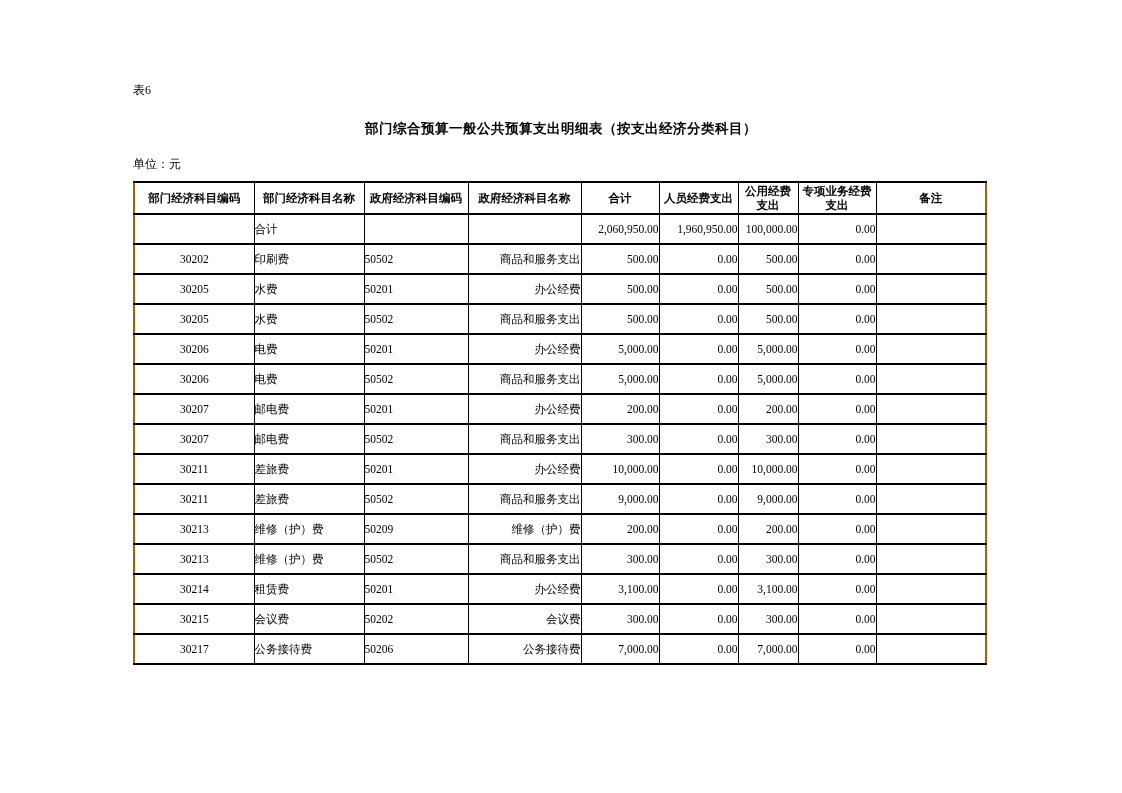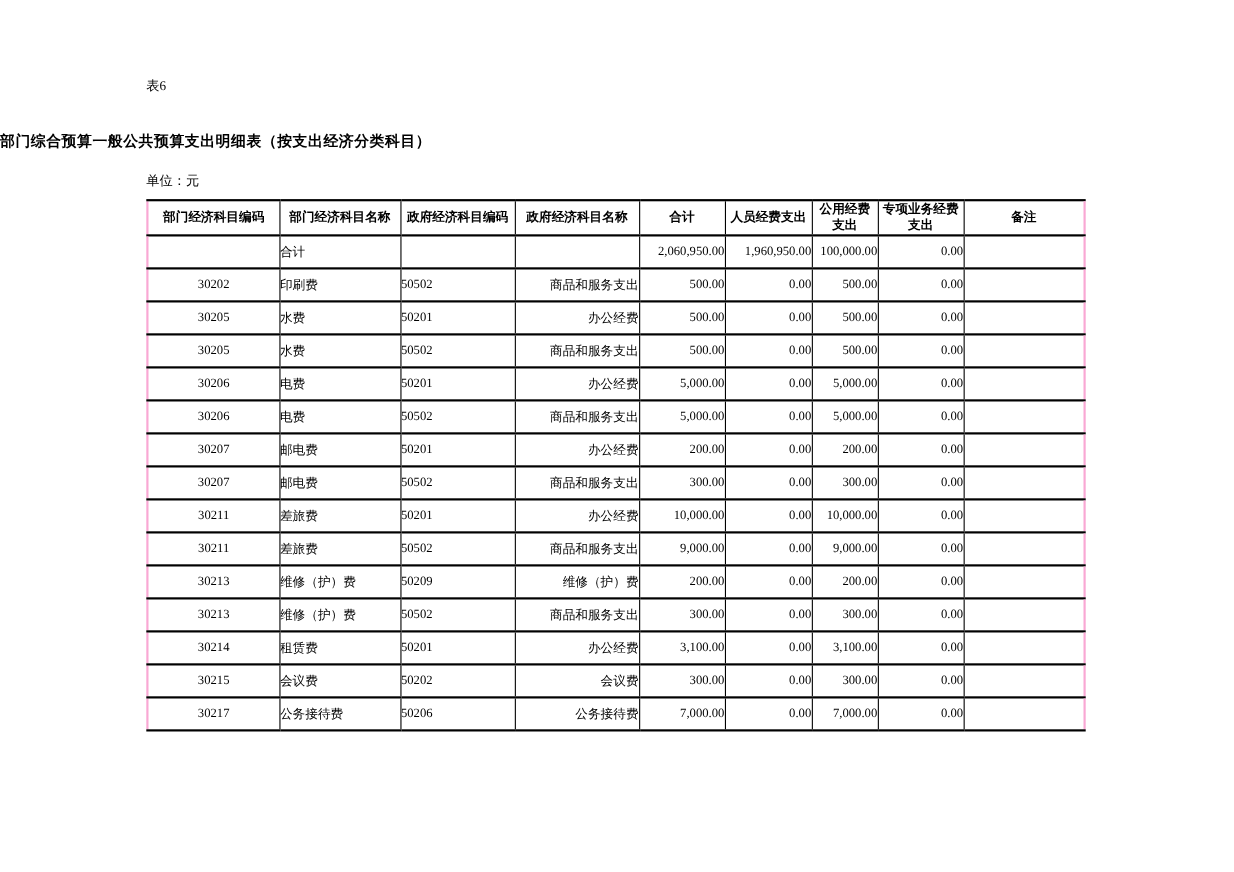--- a/index.html
+++ b/index.html
@@ -14,28 +14,29 @@
   .page {
     position: relative;
     width: 1122px;
     height: 793px;
     background: #ffffff;
     overflow: hidden;
   }
   .table-label {
     position: absolute;
     left: 133px;
-    top: 70px;
+    top: 82px;
     font-size: 12px;
   }
   .doc-title {
     position: absolute;
     left: 0;
     top: 120px;
     width: 1122px;
+    text-align: center;
     font-size: 13.5px;
     font-weight: bold;
     letter-spacing: 0.5px;
   }
   .unit-label {
     position: absolute;
     top: 156px;
     left: 133px;
     width: 852px;
     text-align: left;
@@ -44,21 +45,21 @@
   .budget-table-wrap {
     position: absolute;
     left: 133px;
     top: 181px;
     width: 852px;
   }
   table.budget {
     border-collapse: collapse;
     table-layout: fixed;
     width: 852px;
-    border: 2px solid #f9a8d4;
+    border: 2px solid #a16207;
     font-size: 11.5px;
   }
   table.budget th, table.budget td {
     border-left: 1px solid #000;
     border-right: 1px solid #000;
     border-top: 2px solid #000;
     border-bottom: 2px solid #000;
     overflow: hidden;
     white-space: nowrap;
   }

